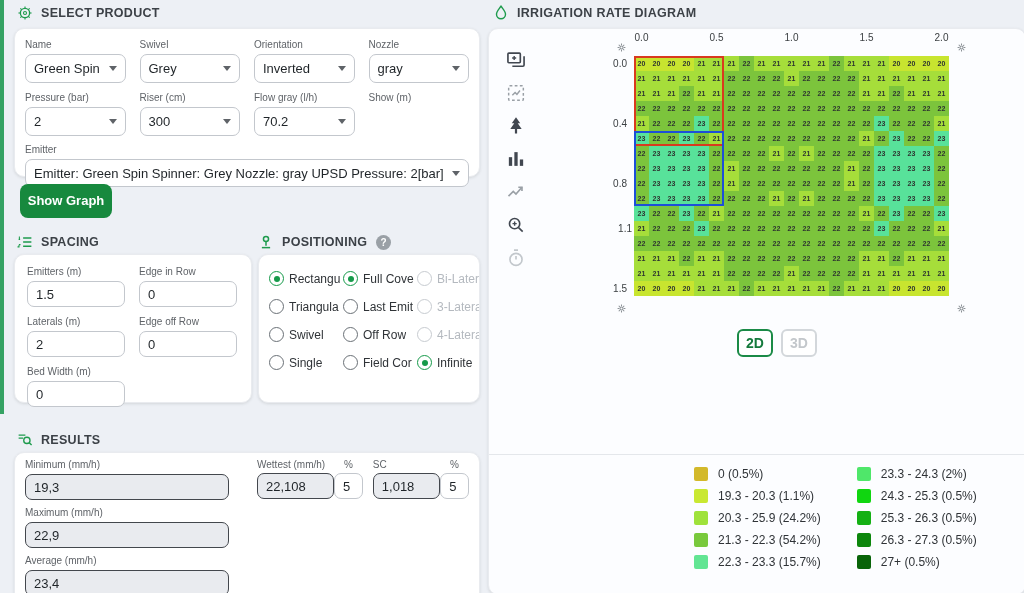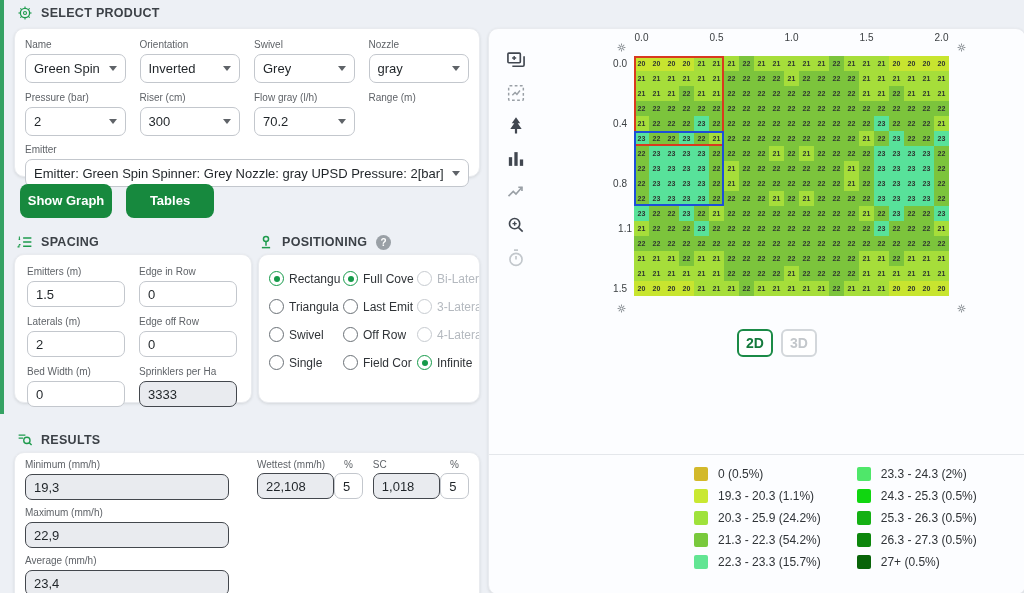--- a/index.html
+++ b/index.html
@@ -91,34 +91,34 @@
   <div class="card" id="card-product" style="left:14px;top:28px;width:464px;height:147px;">
     <div id="product-fields">
         <div class="field">
           <div class="flabel">Name</div>
           <div class="select">
             <span class="sval">Green Spin</span>
             <span class="caret"></span>
           </div>
         </div>
         <div class="field">
+          <div class="flabel">Swivel</div>
+          <div class="select">
+            <span class="sval">Grey</span>
+            <span class="caret"></span>
+          </div>
+        </div>
+        <div class="field">
           <div class="flabel">Orientation</div>
           <div class="select">
             <span class="sval">Inverted</span>
             <span class="caret"></span>
           </div>
         </div>
         <div class="field">
-          <div class="flabel">Swivel</div>
-          <div class="select">
-            <span class="sval">Grey</span>
-            <span class="caret"></span>
-          </div>
-        </div>
-        <div class="field">
           <div class="flabel">Nozzle</div>
           <div class="select">
             <span class="sval">gray</span>
             <span class="caret"></span>
           </div>
         </div>
         <div class="field">
           <div class="flabel">Pressure (bar)</div>
           <div class="select">
             <span class="sval">2</span>
@@ -133,34 +133,33 @@
           </div>
         </div>
         <div class="field">
           <div class="flabel">Flow gray (l/h)</div>
           <div class="select">
             <span class="sval">70.2</span>
             <span class="caret"></span>
           </div>
         </div>
         <div class="field">
-          <div class="flabel">Range (m)</div>
+          <div class="flabel">Show (m)</div>
         </div>
       </div>
     <div class="emitter">
       <div class="flabel">Emitter</div>
       <div class="select" style="height:26px;">
         <span class="sval">Emitter: Green Spin Spinner: Grey Nozzle: gray UPSD Pressure: 2[bar] Riser: 300[cm] ...</span>
         <span class="caret"></span>
       </div>
     </div>
   </div>
 
   <button class="gbtn" style="left:20px;top:184px;width:92px;height:34px;">Show Graph</button>
-  <button class="gbtn" style="left:126px;top:184px;width:88px;height:34px;">Tables</button>
 
   <div class="sec-head" style="left:16px;top:233px;">
     <span class="ic">
       <svg width="18" height="18" viewBox="0 0 24 24">
           <path d="M9.5 6.5h11M9.5 12h11M9.5 17.5h11" stroke="#1e9b4d" stroke-width="2"></path>
           <path d="M4.5 4.5v4M3.5 8.5h2M4 15.5h2M4 15.5v3h-2" stroke="#1e9b4d" stroke-width="1.4" fill="none"></path>
         </svg>
     </span>
     <span>SPACING</span>
   </div>
@@ -178,24 +177,20 @@
           <div class="flabel">Laterals (m)</div>
           <div class="tinput">2</div>
         </div>
         <div class="field">
           <div class="flabel">Edge off Row</div>
           <div class="tinput">0</div>
         </div>
         <div class="field">
           <div class="flabel">Bed Width (m)</div>
           <div class="tinput">0</div>
-        </div>
-        <div class="field">
-          <div class="flabel">Sprinklers per Ha</div>
-          <div class="tinput ro">3333</div>
         </div>
       </div>
   </div>
 
   <div class="sec-head" style="left:257px;top:233px;">
     <span class="ic">
       <svg width="18" height="18" viewBox="0 0 24 24">
           <circle cx="12" cy="8" r="3.4" fill="none" stroke="#1e9b4d" stroke-width="2"></circle>
           <path d="M12 11.4V17" stroke="#1e9b4d" stroke-width="2"></path>
           <path d="M6.5 19.5h11" stroke="#1e9b4d" stroke-width="2"></path>
@@ -305,20 +300,28 @@
             </div>
             <div class="mini" style="width: 30px;">
               <div class="flabel" style="text-align: center;">%</div>
               <div class="tinput">5</div>
             </div>
           </div>
         </div>
     </div>
   </div>
 
+  <div class="sec-head" style="left:492px;top:4px;">
+    <span class="ic">
+      <svg width="18" height="18" viewBox="0 0 24 24">
+          <path d="M12 3c3 4.2 6 7.2 6 10.6a6 6 0 1 1-12 0C6 10.2 9 7.2 12 3z" fill="none" stroke="#1e9b4d" stroke-width="1.9"></path>
+        </svg>
+    </span>
+    <span>IRRIGATION RATE DIAGRAM</span>
+  </div>
 
   <div class="card" id="card-diagram" style="left:488px;top:28px;width:536px;height:565px;">
     <div id="toolbar">
         <div class="tbtn">
           <svg width="22" height="22" viewBox="0 0 24 24">
             <rect x="3.2" y="4.5" width="13.5" height="10.5" rx="1" fill="none" stroke="#414750" stroke-width="1.8"></rect>
             <path d="M20.8 8v9.5a1.3 1.3 0 0 1-1.3 1.3H8" fill="none" stroke="#414750" stroke-width="1.8"></path>
             <path d="M7.8 9.8h4.4M10 7.6v4.4" stroke="#414750" stroke-width="1.5"></path>
           </svg>
         </div>

